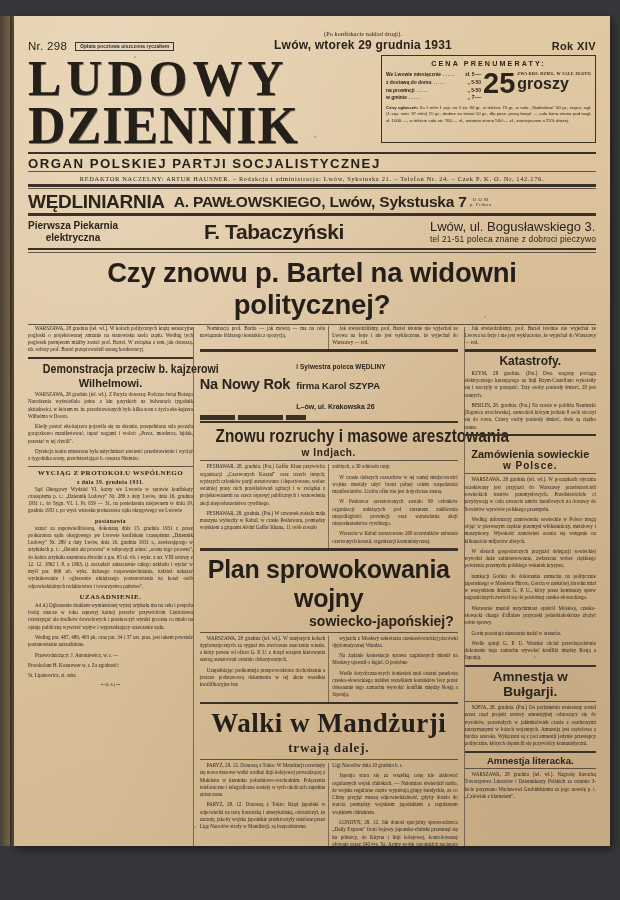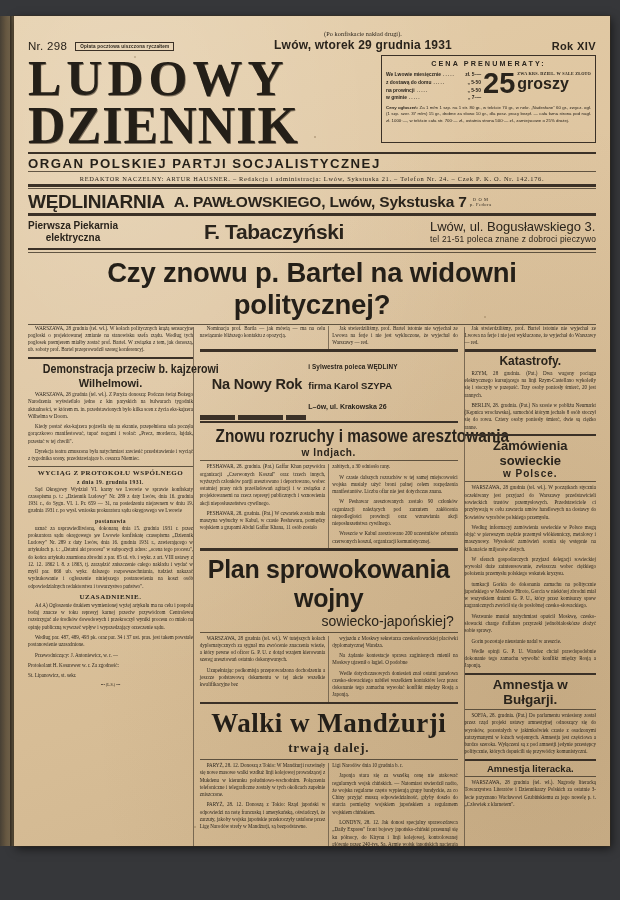--- a/index.html
+++ b/index.html
@@ -118,46 +118,46 @@
            transform:scaleX(.82);transform-origin:center;white-space:nowrap;}
   .h-demo{font-size:13px;margin:2px 0 1px;}
   .h-demo2{font-family:"Liberation Sans",sans-serif;font-weight:bold;font-size:11px;
            text-align:center;margin-bottom:2px;}
   .h-small{font-family:"Liberation Serif",serif;font-weight:bold;font-size:7px;
            text-align:center;letter-spacing:.5px;margin:2px 0 1px;}
   .h-smaller{font-family:"Liberation Serif",serif;font-weight:bold;font-size:5.6px;
              text-align:center;letter-spacing:.4px;margin:2px 0 1px;}
   .h-kat{font-family:"Liberation Sans",sans-serif;font-weight:bold;font-size:12px;
          text-align:center;margin:2px 0 2px;}
-  .h-zam{font-family:"Liberation Sans",sans-serif;font-weight:bold;font-size:13px;
-         text-align:center;margin:2px 0 0;}
+  .h-zam{font-family:"Liberation Sans",sans-serif;font-weight:bold;font-size:11px;
+         text-align:center;margin:12px 0 0;}
   .h-zam2{font-family:"Liberation Sans",sans-serif;font-weight:bold;font-size:10px;
           text-align:center;letter-spacing:1px;margin-bottom:2px;}
   .h-amn{font-family:"Liberation Sans",sans-serif;font-weight:bold;font-size:13.5px;
          text-align:center;margin:2px 0 2px;}
   .h-nagr{font-family:"Liberation Sans",sans-serif;font-weight:bold;font-size:9.5px;
           text-align:center;margin:2px 0 2px;}
 
   .h-znowu{font-family:"Liberation Sans",sans-serif;font-weight:bold;font-size:17.5px;
            text-align:center;transform:scaleX(.88);transform-origin:center;white-space:nowrap;margin:3px 0 0;}
   .h-znowu2{font-family:"Liberation Sans",sans-serif;font-weight:bold;font-size:10px;
             text-align:center;letter-spacing:.6px;margin-bottom:2px;}
 
   .h-plan{font-family:"Liberation Sans",sans-serif;font-weight:bold;font-size:25px;
           text-align:center;letter-spacing:-.3px;margin:4px 0 0;color:#241f18;}
-  .h-plan2{font-family:"Liberation Sans",sans-serif;font-weight:normal;font-size:14px;
+  .h-plan2{font-family:"Liberation Sans",sans-serif;font-weight:bold;font-size:14px;
            text-align:right;padding-right:4px;margin-bottom:3px;}
 
   .h-walki{font-family:"Liberation Serif",serif;font-weight:bold;font-size:27px;
            text-align:center;margin:4px 0 1px;color:#241f18;letter-spacing:.5px;}
   .h-walki2{font-family:"Liberation Serif",serif;font-weight:bold;font-size:13px;
             text-align:center;letter-spacing:.8px;margin-bottom:3px;}
 
   
-  .adnowy{display:flex;align-items:center;margin:2px 12px 0;}
+  .adnowy{display:flex;align-items:center;margin:2px 0 0;}
   .adnowy .lft{font-family:"Liberation Sans",sans-serif;font-weight:bold;font-size:14.5px;
                letter-spacing:-.2px;white-space:nowrap;}
   .adnowy .rgt{margin-left:6px;font-family:"Liberation Sans",sans-serif;font-weight:bold;
                line-height:1.25;}
   .adnowy .rgt .a1{font-size:6.4px;letter-spacing:.1px;}
   .adnowy .rgt .a2{font-size:9.5px;}
   .adnowy .rgt .a3{font-size:7px;}
   .blk{display:inline-block;height:5px;background:#3b3127;vertical-align:middle;}
 </style>
 </head>

